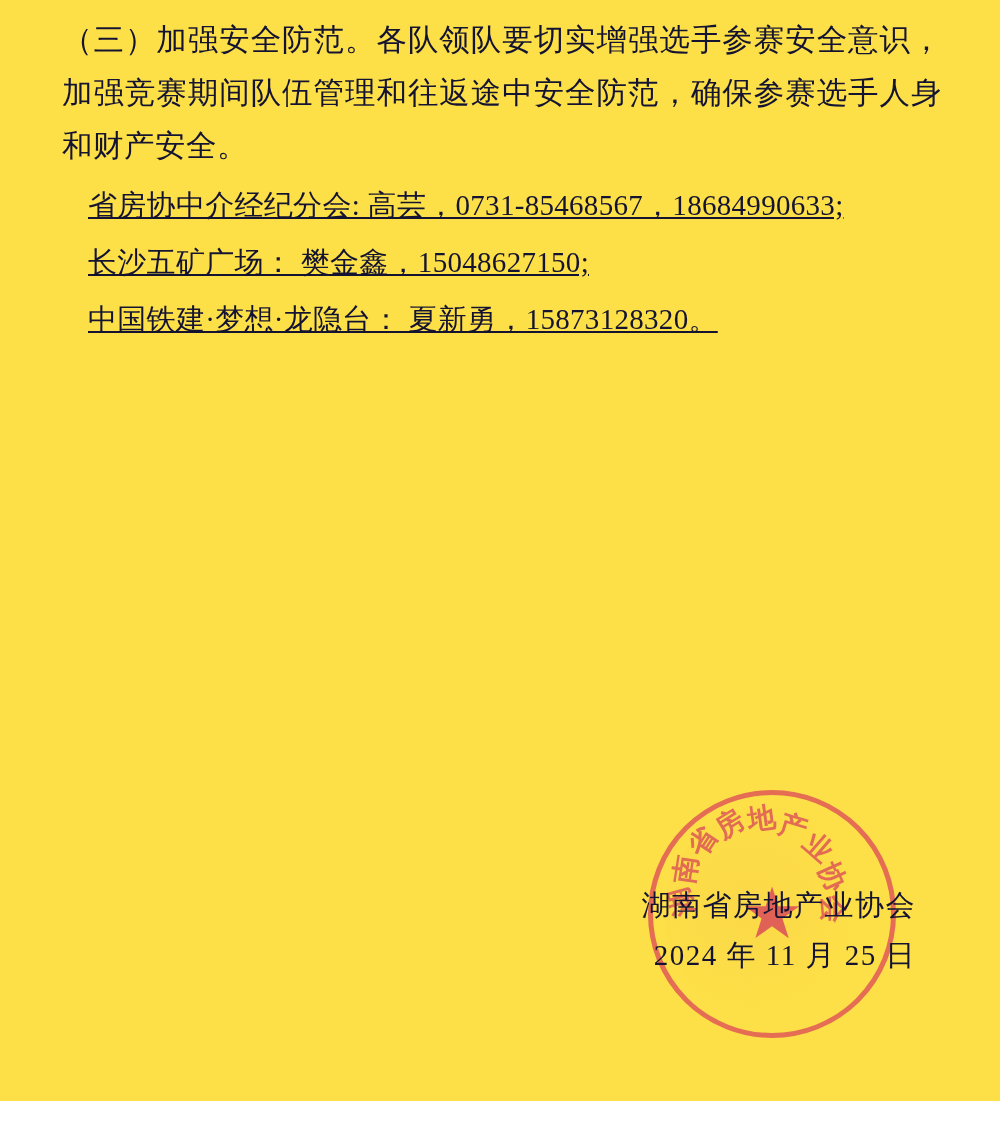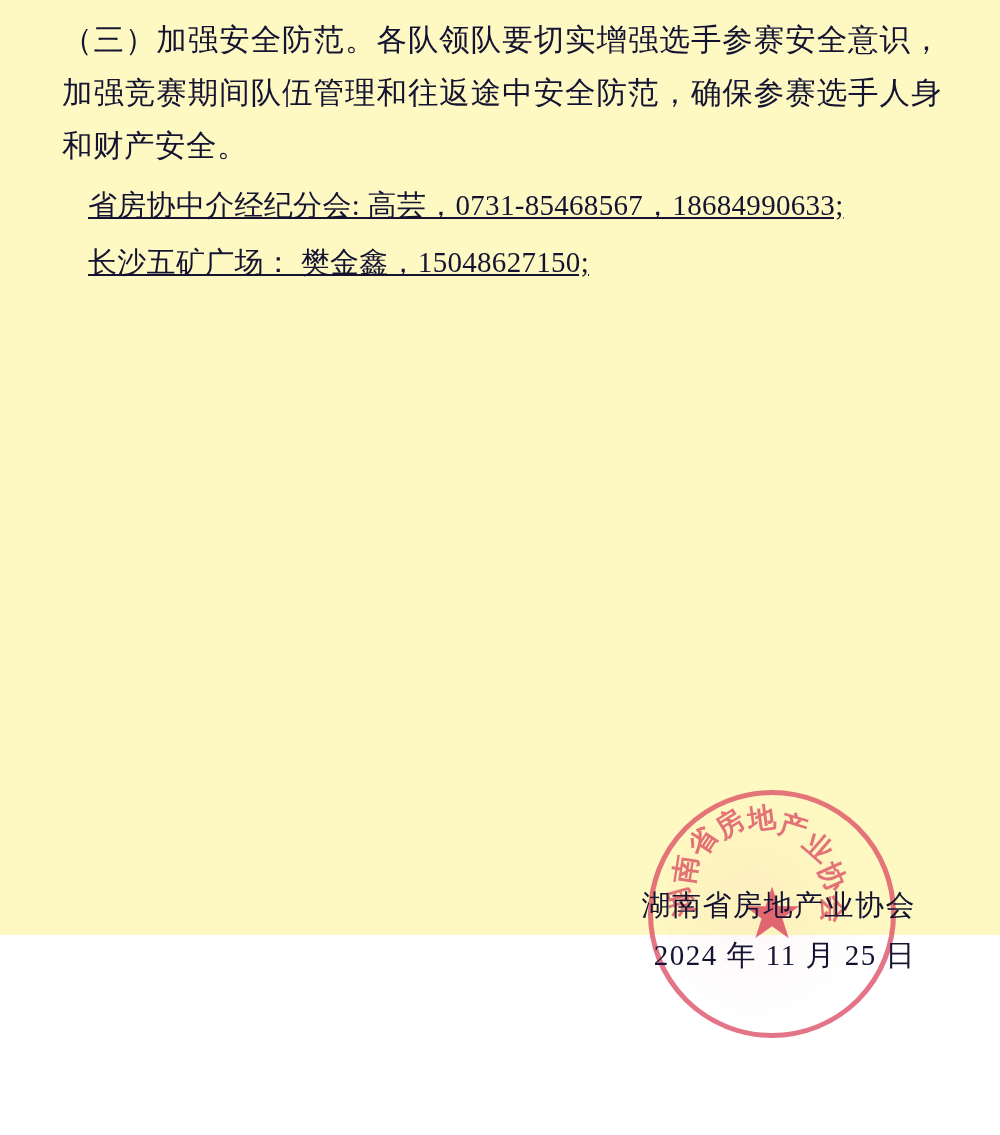--- a/index.html
+++ b/index.html
@@ -12,22 +12,22 @@
     height: 1135px;
     position: relative;
     overflow: hidden;
     font-family: "Liberation Serif", "DejaVu Serif", serif;
     color: #1a1a2e;
   }
 
   .page {
     position: relative;
     width: 1000px;
-    height: 935px;
-    background: #fef9c3;
+    height: 1101px;
+    background: #fde047;
   }
 
   .doc-body {
     position: absolute;
     left: 62px;
     top: 14px;
     width: 880px;
   }
 
   .para {
@@ -170,20 +170,21 @@
 
   <div class="doc-body">
 
     <p class="para indent">（三）加强安全防范。各队领队要切实增强选手参赛安全意识，加强竞赛期间队伍管理和往返途中安全防范，确保参赛选手人身和财产安全。</p>
 
 
     <div class="contact-line">省房协中介经纪分会: 高芸，0731-85468567，18684990633;</div>
 
     <div class="contact-line">长沙五矿广场： 樊金鑫，15048627150;</div>
 
+    <div class="contact-line">中国铁建·梦想·龙隐台： 夏新勇，15873128320。</div>
 
     <div class="spacer-block"></div>
 
 
   </div>
 
   <div class="seal">
     <div class="seal-ring"></div>
     <div class="seal-smudge"></div>
     <div class="seal-text-top" id="seal-arc">

